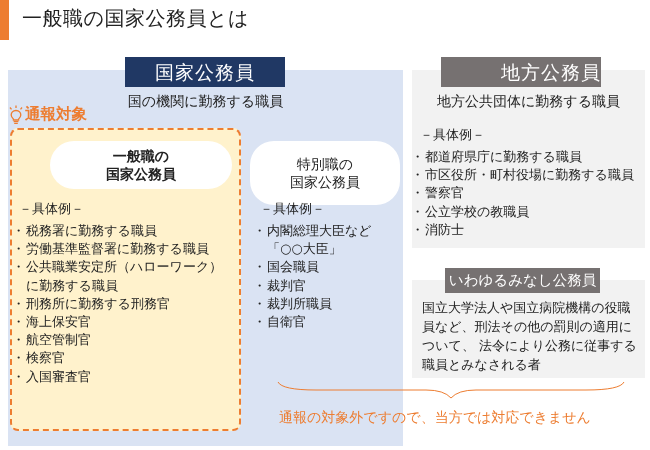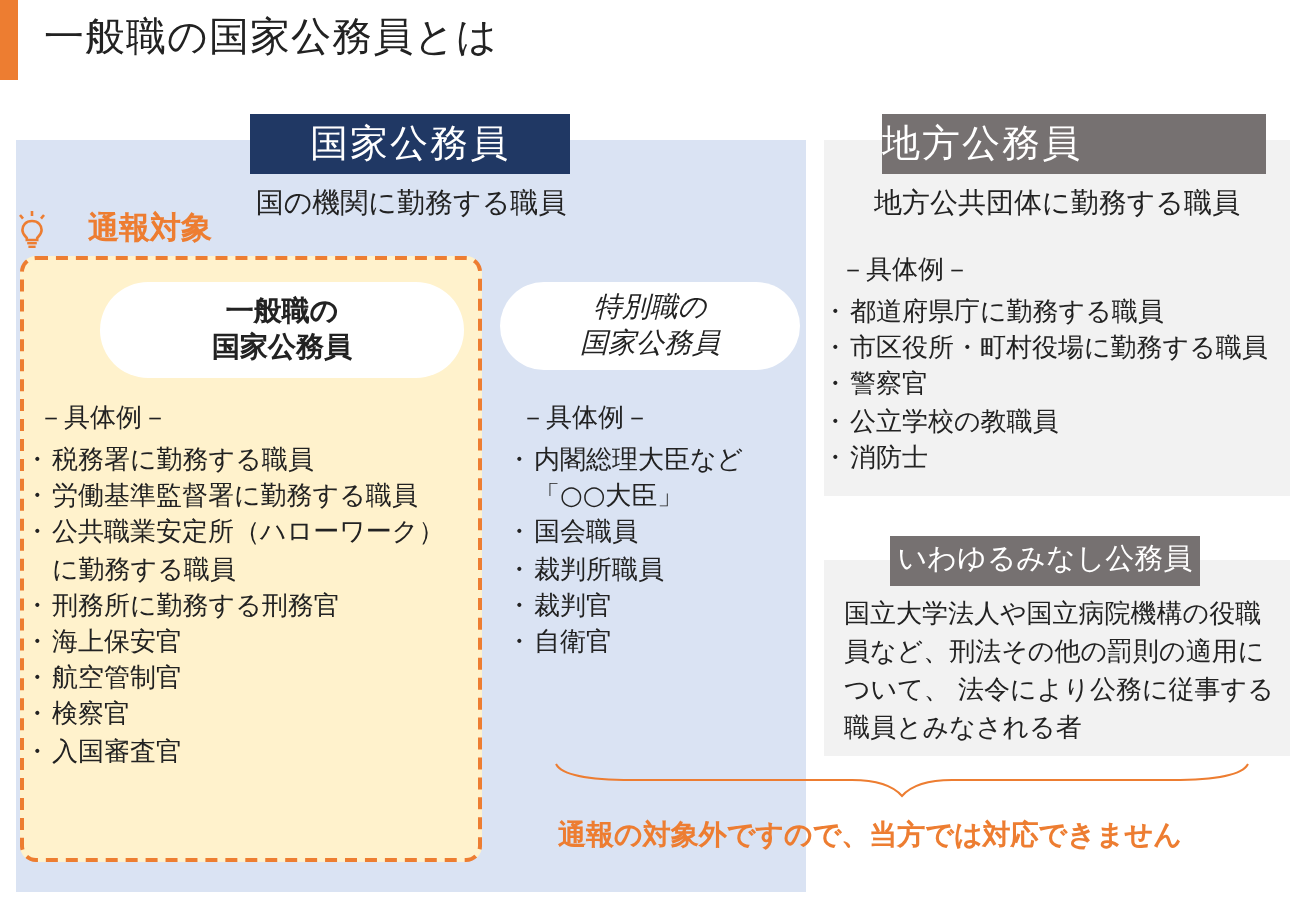--- a/index.html
+++ b/index.html
@@ -8,57 +8,57 @@
   .abs { position:absolute; }
   .title-accent { left:0; top:0; width:9px; height:40px; background:#ed7d31; }
   .title { left:22px; top:5px; font-size:20px; color:#222; letter-spacing:0.5px; white-space:nowrap; }
 
   .panel-national { left:8px; top:70px; width:395px; height:376px; background:#dae3f3; }
   .panel-local { left:412px; top:70px; width:233px; height:178px; background:#f2f2f2; }
   .panel-minashi { left:412px; top:280px; width:233px; height:98px; background:#f2f2f2; }
 
   .hdr-national { left:125px; top:57px; width:160px; height:30px; background:#203864; color:#fff;
                   font-size:19px; text-align:center; line-height:30px; letter-spacing:1px; }
-  .hdr-local { left:441px; top:57px; width:192px; height:30px; background:#767171; color:#fff;
-               font-size:19px; text-align:left; line-height:30px; letter-spacing:1px; }
+  .hdr-local { left:441px; top:57px; width:160px; height:30px; background:#767171; color:#fff;
+               font-size:19px; text-align:right; line-height:30px; letter-spacing:1px; }
   .hdr-minashi { left:445px; top:268px; width:155px; height:25px; background:#767171; color:#fff;
                  font-size:14.5px; text-align:center; line-height:25px; white-space:nowrap; }
 
   .sub-national { left:8px; top:93px; width:395px; text-align:center; font-size:14px; }
   .sub-local { left:412px; top:93px; width:233px; text-align:center; font-size:14px; }
 
   .target-label { left:8px; top:104px; font-size:15.5px; font-weight:bold; color:#ed7d31; white-space:nowrap;
-                  display:flex; align-items:center; gap:20px; }
+                  display:flex; align-items:center; gap:1px; }
   .bulb { width:16px; height:20px; }
 
   .dash-box { left:10px; top:128px; width:231px; height:303px; background:#fff2cc;
               border:2px dashed #ed7d31; border-radius:8px; box-sizing:border-box; }
 
   .pill { background:#fff; border-radius:24px; text-align:center; font-size:14px; line-height:18px;
           display:flex; align-items:center; justify-content:center; flex-direction:column; }
   .pill-general { left:50px; top:141px; width:182px; height:48px; font-weight:bold; }
-  .pill-special { left:250px; top:141px; width:150px; height:44px;font-style:italic; }
+  .pill-special { left:250px; top:141px; width:150px; height:64px; }
 
   .ex-head { font-size:13px; white-space:nowrap; }
   .list { list-style:none; margin:0; padding:0; font-size:13px; line-height:18.2px; }
   .list li { position:relative; padding-left:10px; white-space:nowrap; }
   .list li::before { content:"・"; position:absolute; left:-4px; top:0; }
   .list li .cont { display:block; }
 
   .ex-general { left:19px; top:200px; }
   .list-general { left:16px; top:222px; }
   .ex-special { left:260px; top:200px; }
   .list-special { left:257px; top:222px; }
   .ex-local { left:420px; top:126px; }
   .list-local { left:415px; top:148px; }
 
   .minashi-text { left:422px; top:298px; width:220px; font-size:13px; line-height:19px; }
 
   .brace { left:276px; top:378px; width:350px; height:24px; }
-  .note { left:279px; top:409px; font-size:14px; color:#ed7d31; white-space:nowrap;font-weight:bold; }
+  .note { left:279px; top:409px; font-size:14px; color:#ed7d31; white-space:nowrap; }
 </style>
 </head>
 <body>
 
 <div class="abs title-accent"></div>
 <div class="abs title">一般職の国家公務員とは</div>
 
 <div class="abs panel-national"></div>
 <div class="abs panel-local"></div>
 <div class="abs panel-minashi"></div>
@@ -125,24 +125,24 @@
 <div class="abs ex-head ex-special">－具体例－</div>
 <ul class="abs list list-special">
   <li>
       <span class="cont">内閣総理大臣など</span>
       <span class="cont">「○○大臣」</span>
     </li>
   <li>
       <span class="cont">国会職員</span>
     </li>
   <li>
-      <span class="cont">裁判所職員</span>
+      <span class="cont">裁判官</span>
     </li>
   <li>
-      <span class="cont">裁判官</span>
+      <span class="cont">裁判所職員</span>
     </li>
   <li>
       <span class="cont">自衛官</span>
     </li>
 </ul>
 
 <div class="abs ex-head ex-local">－具体例－</div>
 <ul class="abs list list-local">
   <li>
       <span class="cont">都道府県庁に勤務する職員</span>

